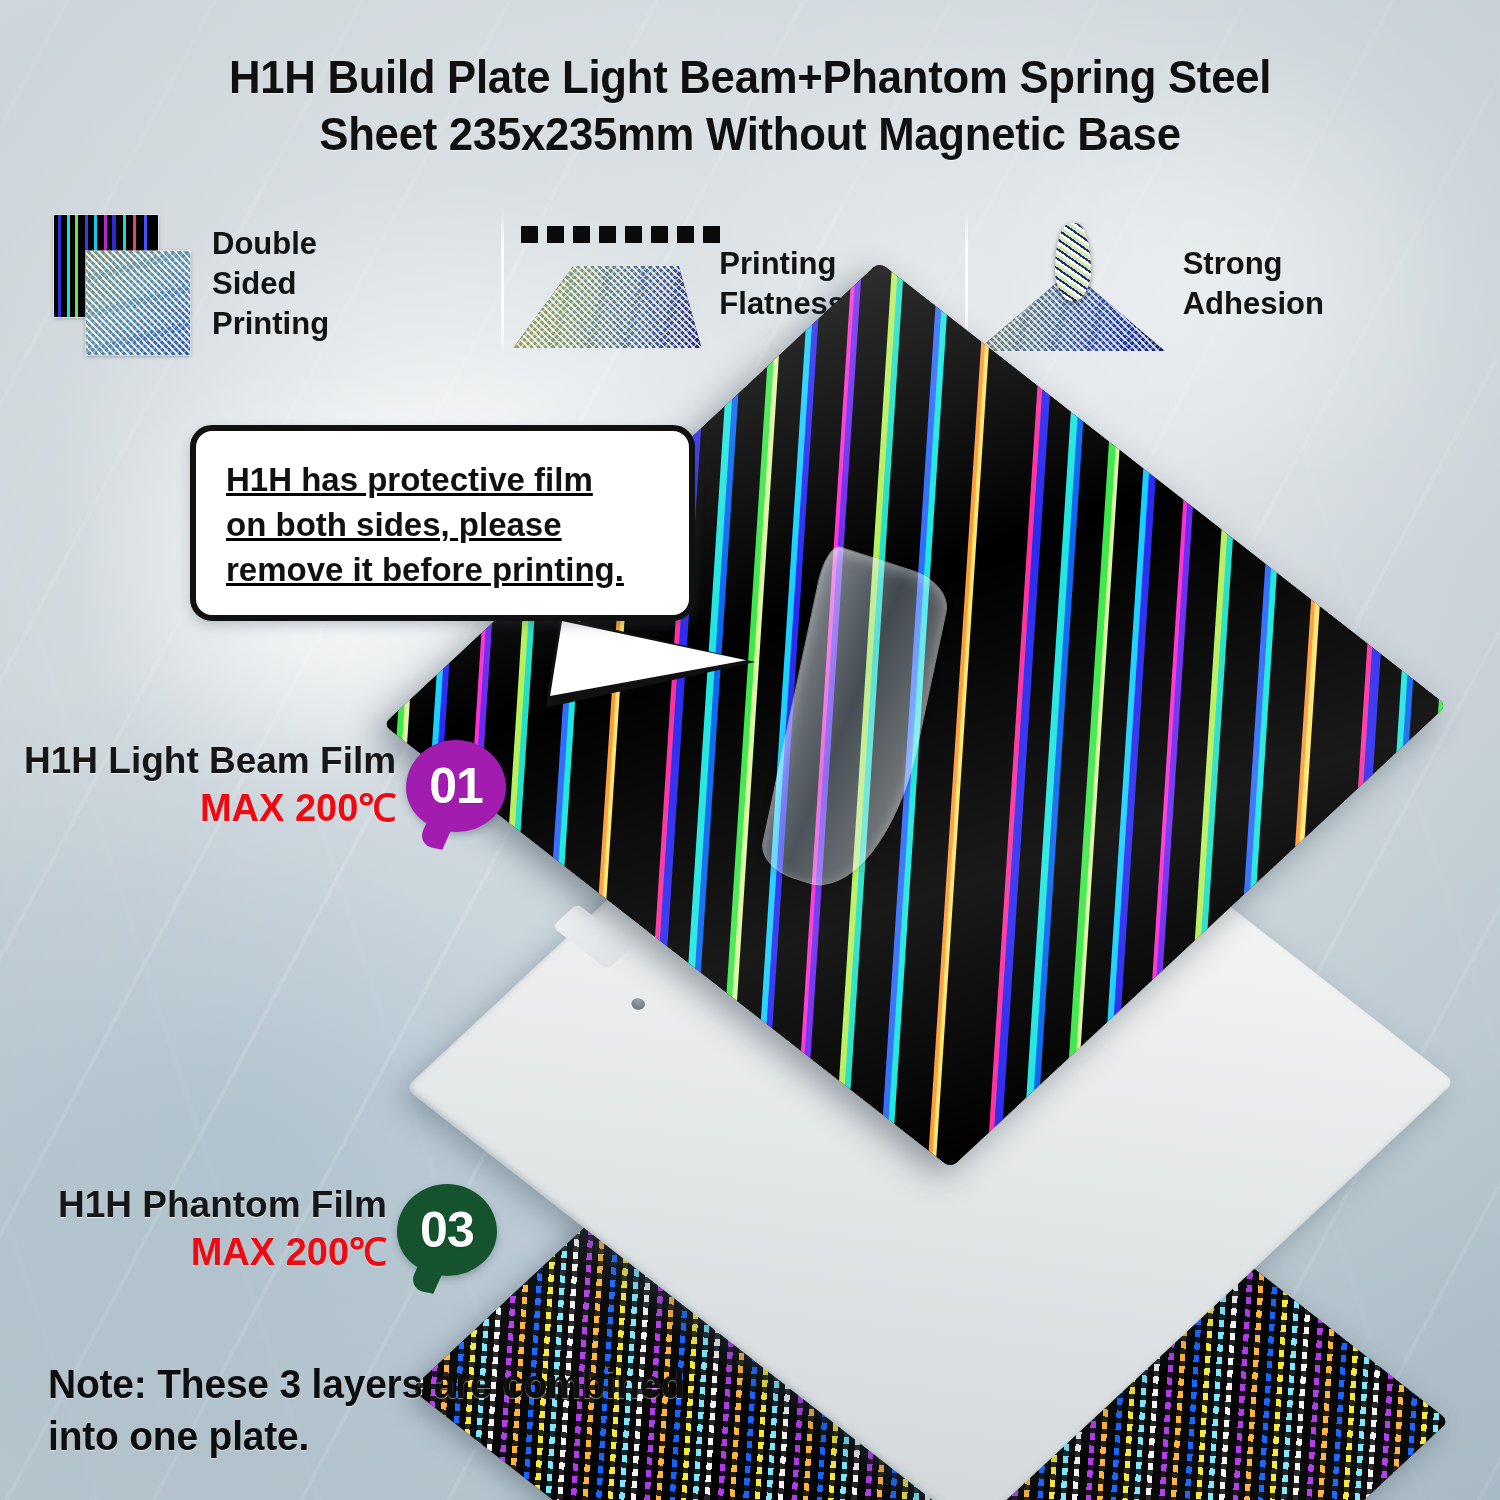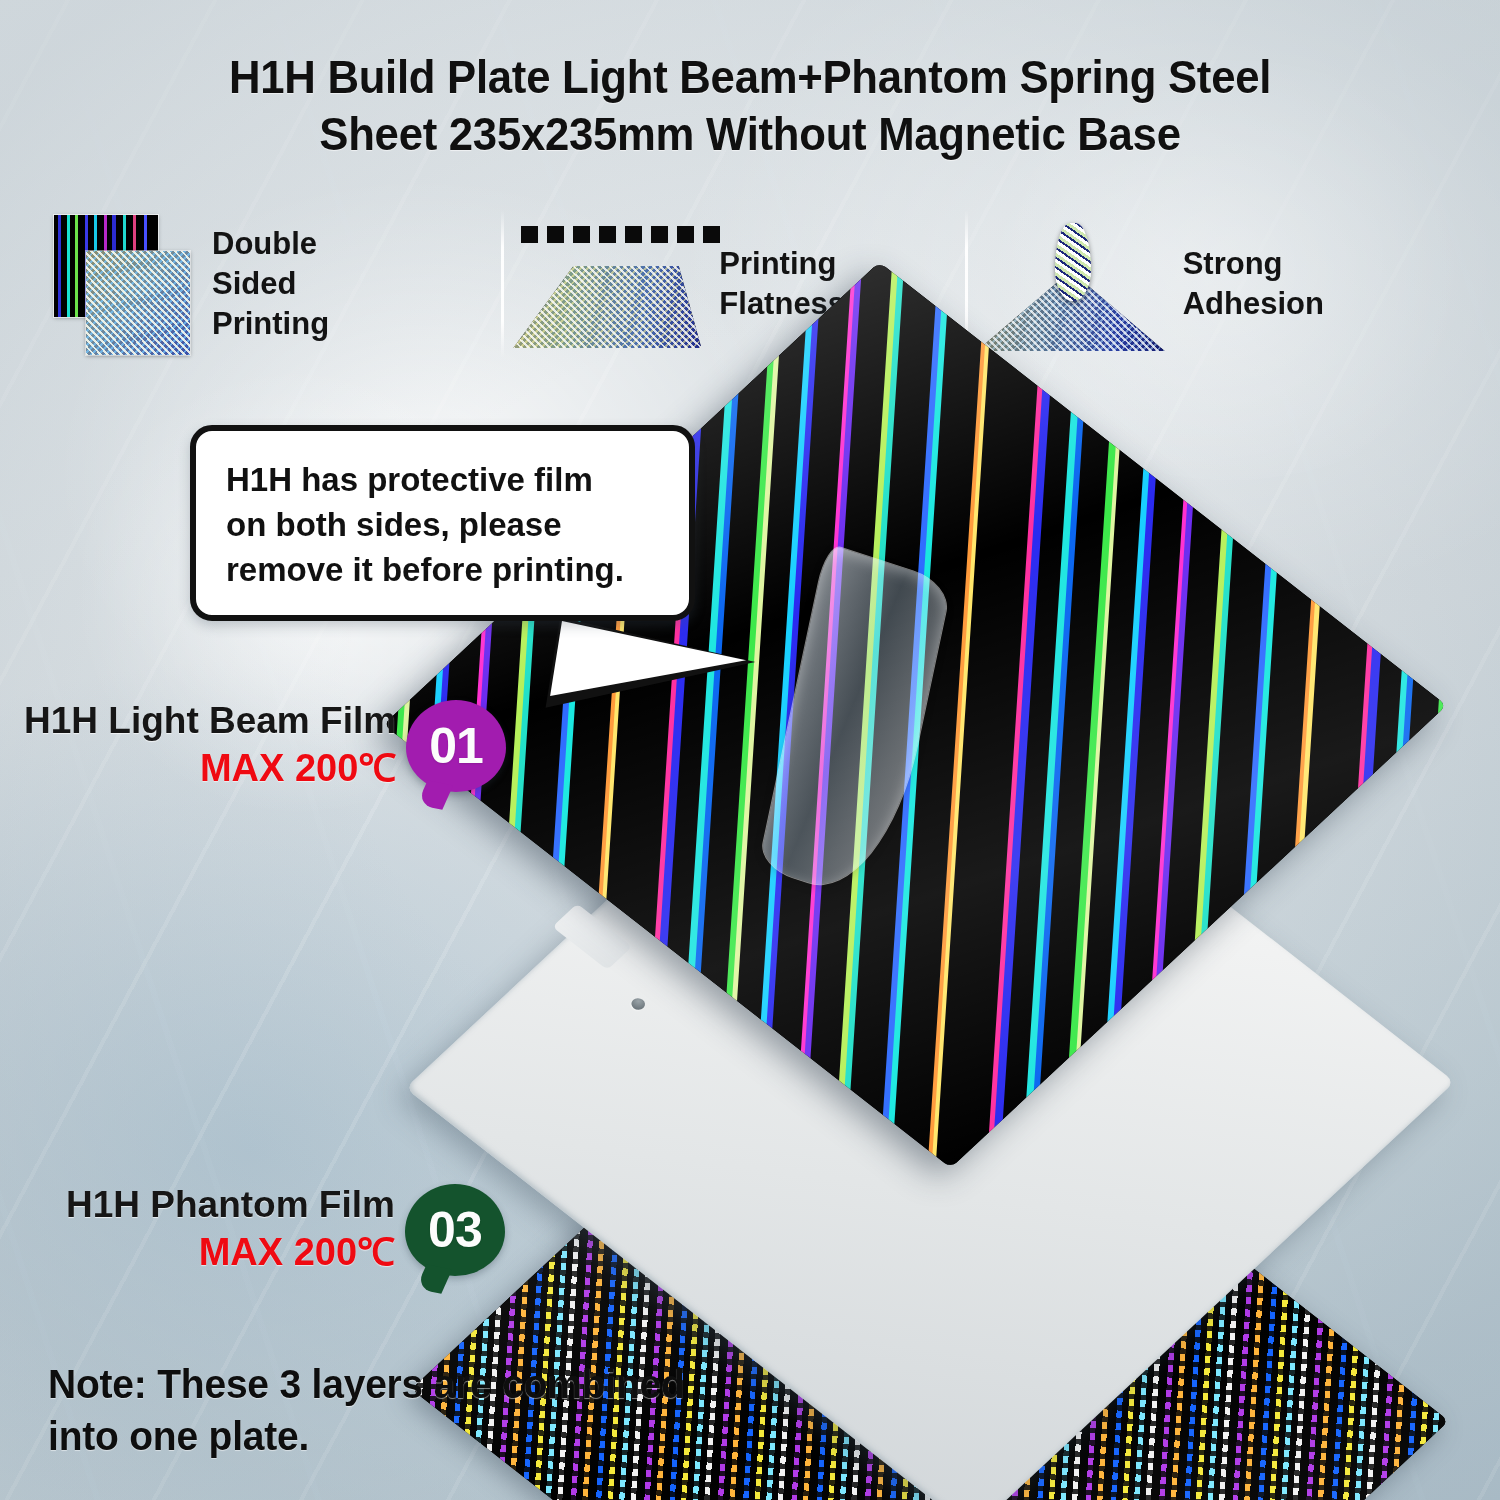--- a/index.html
+++ b/index.html
@@ -149,21 +149,21 @@
         #7ce8ff 22px 27px,#000 27px 33px,#f2f2f2 33px 38px,#000 38px 46px,
         #b13ae8 46px 51px,#000 51px 57px,#ffb43a 57px 62px,#000 62px 70px);
     background-blend-mode:multiply,normal;}
   .plate-phantom .prism-gloss{position:absolute;inset:0;
     background:linear-gradient(120deg, rgba(255,255,255,.12), rgba(255,255,255,0) 50%, rgba(255,255,255,.10));}
 
   
   .callout{position:absolute;left:190px;top:425px;width:505px;
     background:#fff;border:6px solid #111;border-radius:22px;
     padding:26px 24px 22px 30px;box-sizing:border-box;
-    box-shadow:0 5px 12px rgba(60,75,90,.25);}
+    box-shadow:0 5px 12px rgba(60,75,90,.25);text-decoration:underline;}
   .callout-text{font-size:33px;font-weight:bold;color:#111;line-height:1.37;white-space:pre-line;}
   .callout-tail{position:absolute;left:560px;top:617px;width:0;height:0;
     border-left:200px solid #111;border-top:14px solid transparent;border-bottom:78px solid transparent;
     transform:rotate(9deg);transform-origin:0 0;}
   .callout-tail-in{position:absolute;left:562px;top:621px;width:0;height:0;
     border-left:188px solid #fff;border-top:10px solid transparent;border-bottom:66px solid transparent;
     transform:rotate(9deg);transform-origin:0 0;}
 
   
   .lbl{position:absolute;display:flex;align-items:center;gap:10px;}
@@ -264,32 +264,32 @@
   </div>
 
   <div class="callout-tail"></div>
   <div class="callout-tail-in"></div>
   <div class="callout">
     <div class="callout-text">H1H has protective film
 on both sides, please
 remove it before printing.</div>
   </div>
 
-  <div class="lbl" style="left:24px;top:700px;">
+  <div class="lbl" style="left:24px;top:740px;">
     <div class="lbl-text">
       <div class="lbl-title">H1H Light Beam Film</div>
       <div class="lbl-max">MAX 200℃</div>
     </div>
     <div class="badge" style="background:#a21caf;">
       <span>01</span>
     </div>
   </div>
 
 
-  <div class="lbl" style="left:66px;top:1184px;">
+  <div class="lbl" style="left:58px;top:1184px;">
     <div class="lbl-text">
       <div class="lbl-title">H1H Phantom Film</div>
       <div class="lbl-max">MAX 200℃</div>
     </div>
     <div class="badge" style="background:#14532d;">
       <span>03</span>
     </div>
   </div>
 
   <div class="note">Note: These 3 layers are combined

